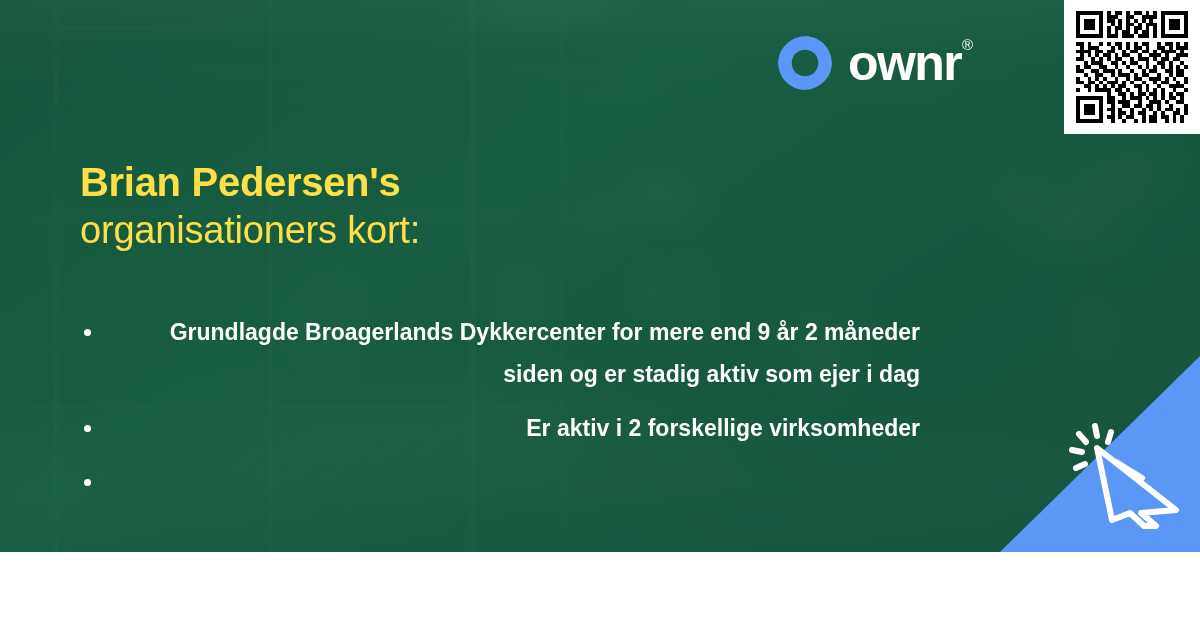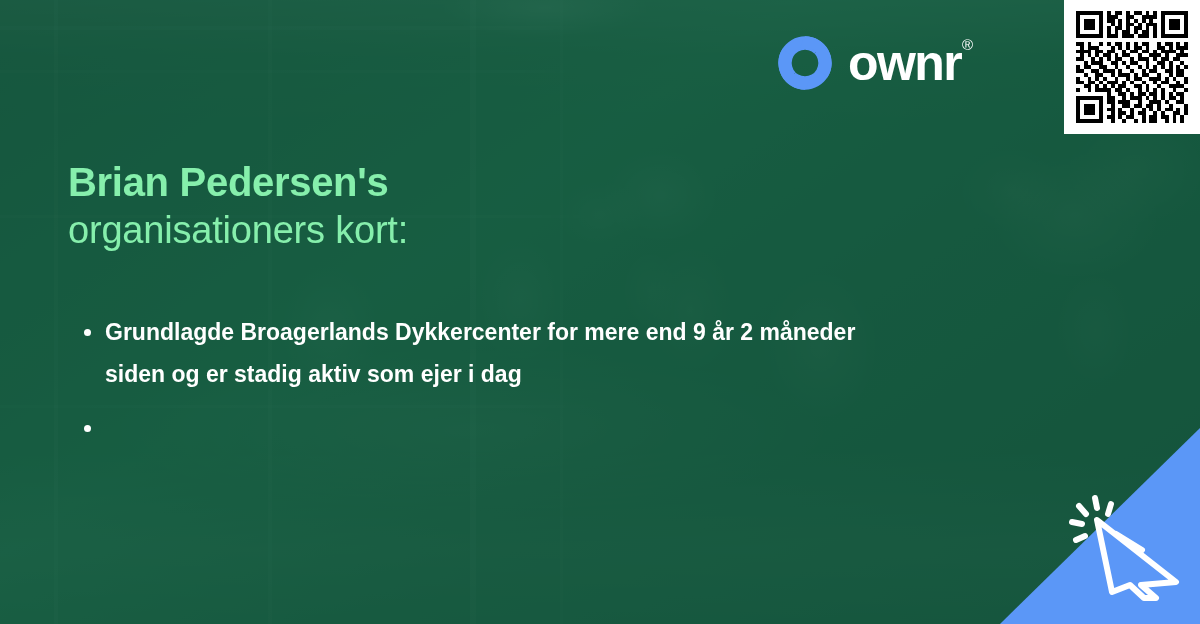--- a/index.html
+++ b/index.html
@@ -3,21 +3,21 @@
 <meta charset="utf-8">
 <style>
   html, body {
     margin: 0;
     padding: 0;
     background: #ffffff;
   }
   #card {
     position: relative;
     width: 1200px;
-    height: 624px;
+    height: 552px;
     overflow: hidden;
     font-family: "Liberation Sans", "DejaVu Sans", sans-serif;
     background: #1f6b4c;
   }
 
   
   .bg-photo {
     position: absolute;
     inset: 0;
     background:
@@ -127,24 +127,24 @@
     font-weight: normal;
     letter-spacing: 0;
     position: relative;
     top: -12px;
     left: 1px;
   }
 
   
   .heading {
     position: absolute;
-    left: 68px;
+    left: 80px;
     top: 158px;
     width: 720px;
-    color: #86efac;
+    color: #fde047;
   }
   .heading-line1 {
     font-size: 40px;
     font-weight: bold;
     line-height: 1.22;
     letter-spacing: -0.3px;
     margin: 0;
   }
   .heading-line2 {
     font-size: 38px;
@@ -156,20 +156,21 @@
 
   
   .bullets {
     position: absolute;
     left: 80px;
     top: 312px;
     width: 840px;
     margin: 0;
     padding: 0;
     list-style: none;
+    text-align: right;
   }
   .bullet {
     position: relative;
     color: #ffffff;
     font-size: 23px;
     font-weight: bold;
     line-height: 1.82;
     padding-left: 25px;
     margin-bottom: 12px;
   }
@@ -508,20 +509,24 @@
     <p class="heading-line2">organisationers kort:</p>
   </div>
 
   <ul class="bullets">
     <li class="bullet">
       <span class="bullet-dot"></span>
       <span>Grundlagde Broagerlands Dykkercenter for mere end 9 år 2 måneder siden og er stadig aktiv som ejer i dag</span>
     </li>
     <li class="bullet">
       <span class="bullet-dot"></span>
+      <span>Er aktiv i 2 forskellige virksomheder</span>
+    </li>
+    <li class="bullet">
+      <span class="bullet-dot"></span>
     </li>
   </ul>
 
   <div class="corner-triangle"></div>
   <div class="cursor-icon">
     <svg viewBox="0 0 122 112" fill="none" stroke="#ffffff" stroke-width="6" stroke-linecap="round" stroke-linejoin="round">
 
       <line x1="31" y1="8" x2="33" y2="18"></line>
       <line x1="15" y1="16" x2="22" y2="24"></line>
       <line x1="8" y1="32" x2="18" y2="34"></line>

